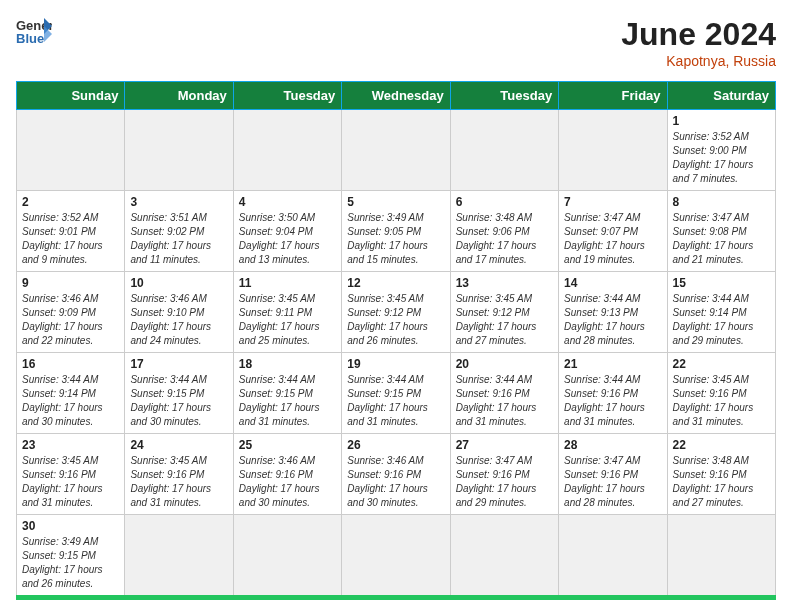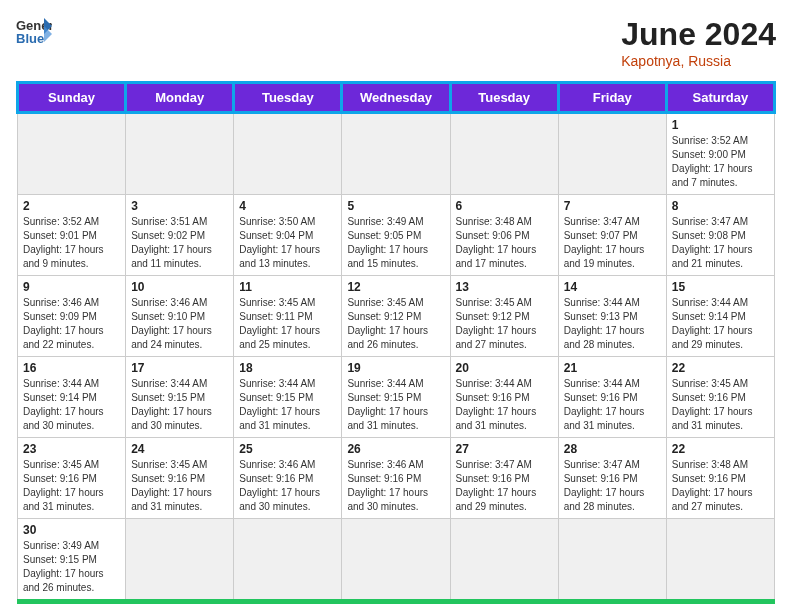--- a/index.html
+++ b/index.html
@@ -19,42 +19,43 @@
     .logo {
       display: flex;
       align-items: center;
       gap: 4px;
     }
     .logo-icon {
       width: 36px;
       height: 30px;
     }
     .title-block {
+      text-align: right;
     }
     .month-year {
       font-size: 32px;
       font-weight: bold;
       color: #222;
     }
     .location {
       font-size: 14px;
       color: #c2410c;
     }
     .calendar-table {
       width: 100%;
       border-collapse: collapse;
       border: 1px solid #ccc;
     }
     .calendar-table th {
-      background: #6d28d9;
+      background: #15803d;
       color: #fff;
-      text-align: center;
+      text-align: right;
       padding: 6px 6px;
       font-size: 13px;
-      border: 3px solid #0ea5e9;
+      border: 1px solid #0ea5e9;
     }
     .calendar-table td {
       vertical-align: top;
       border: 1px solid #ccc;
       padding: 4px 5px;
       font-size: 10px;
       color: #333;
       background: #fff;
       min-width: 100px;
       min-height: 70px;
@@ -67,20 +68,21 @@
       font-size: 12px;
       font-weight: bold;
       color: #222;
       display: block;
       margin-bottom: 2px;
     }
     .day-info {
       line-height: 1.4;
       font-size: 10px;
       color: #333;
+      font-style: italic;
     }
     .last-row td {
       border-bottom: 5px solid #22c55e;
     }
   </style>
 </head>
 <body>
 
 <div class="header-section">
   <div class="logo">

